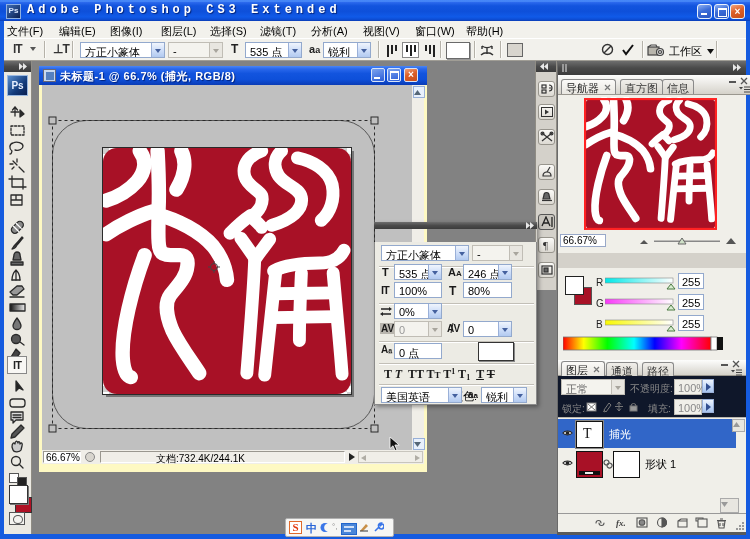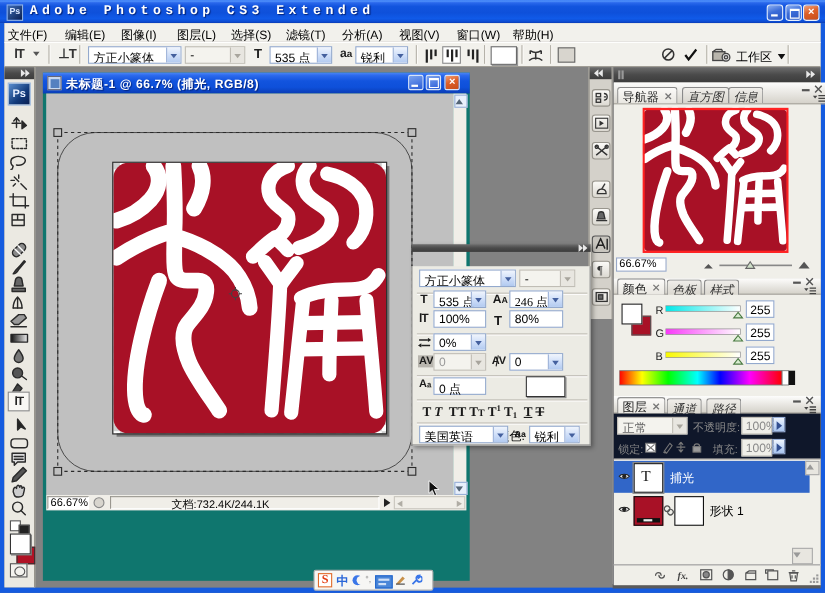--- a/index.html
+++ b/index.html
@@ -17,29 +17,29 @@
 .vsep{position:absolute;top:2px;width:1px;height:17px;background:#b5b2a9;box-shadow:1px 0 0 #fcfbf8;}
 .ddbox{position:absolute;height:16px;background:#fff;border:1px solid #93a9cd;box-sizing:border-box;font-size:11px;color:#000;overflow:hidden;}
 .ddtext{position:absolute;left:4px;top:2px;white-space:nowrap;}
 .ddarr{position:absolute;right:0;top:0;width:12px;height:100%;background:linear-gradient(180deg,#f0f5fd,#cdddf8 55%,#b2caf0);border-left:1px solid #9ab0d8;}
 .ddarr:after{content:"";position:absolute;left:3px;top:6px;border:3px solid transparent;border-top:4px solid #44609e;}
 .ddgray{background:#f4f3ee;border-color:#c0bdb5;}
 .ddgray .ddarr{background:#e8e6e0;border-left-color:#c0bdb5;}
 .ddgray .ddarr:after{border-top-color:#a8a59d;}
 #toolbox{left:4px;top:61px;width:28px;height:473px;background:#ebe9e2;border-right:1px solid #8f8c84;box-sizing:border-box;}
 #workspace{left:32px;top:61px;width:714px;height:473px;background:#828282;}
-#docwin{left:39px;top:66px;width:388px;height:462px;background:#0f766e;}
+#docwin{left:39px;top:66px;width:388px;height:406px;background:#fef9c3;}
 #doccontent{left:3px;top:19px;width:370px;height:365px;background:#c0c0c0;overflow:hidden;}
 #docvscroll{left:373px;top:19px;width:12px;height:365px;background:#f0eee8;}
 #docstatus{left:3px;top:384px;width:382px;height:14px;background:#f0eee8;font-size:10px;color:#000;}
 .palette{background:#ECEBE4;}
 .minibar{background:linear-gradient(180deg,#6e6e6e,#4a4a4a 50%,#3c3c3c);}
 .tabrow{position:absolute;background:linear-gradient(180deg,#fdfdfc,#d5d2ca);border-bottom:1px solid #9a978f;box-sizing:border-box;}
 .tab{position:absolute;height:15px;background:linear-gradient(180deg,#fbfaf8,#e9e7e1);border:1px solid #8a8a8a;border-bottom:none;font-size:11px;color:#222;padding:1px 4px 0 4px;box-sizing:border-box;border-radius:3px 3px 0 0;white-space:nowrap;}
-.tab.off{background:linear-gradient(180deg,#f0eeea,#d8d5cd);color:#333;font-style:italic;}
+.tab.off{background:linear-gradient(180deg,#f0eeea,#d8d5cd);color:#333;}
 .minmax{position:absolute;color:#555;font-size:9px;}
 .pmenu{position:absolute;color:#444;font-size:9px;}
 .numbox{position:absolute;background:#fff;border:1px solid #93a9cd;box-sizing:border-box;font-size:11px;}
 .icn{position:absolute;font-weight:bold;color:#1a1a1a;}
 svg{display:block;}
 .algn{width:15px;height:14px;}
 .algn i{position:absolute;top:2px;width:2px;background:#222;}
 .seal-stroke{fill:none;stroke:#fff;stroke-linecap:round;stroke-linejoin:round;}
 .dwbtn{position:absolute;width:14px;height:14px;border-radius:2px;border:1px solid #d8e4f8;box-sizing:border-box;}
 .statusbox{position:absolute;height:12px;border:1px solid #9a978f;border-right-color:#fff;border-bottom-color:#fff;box-sizing:border-box;font-size:10px;}
@@ -481,39 +481,20 @@
     <svg class="abs" style="left:80px;top:140px;" width="100" height="12" viewBox="0 0 100 12">
         <g fill="#555">
           <path d="M2,9 l4,-4 4,4 z"></path>
           <path d="M88,9 l5,-6 5,6 z"></path>
         </g>
         <rect x="16" y="5.5" width="66" height="1.5" fill="#888"></rect>
         <path d="M44,3 l4,6 -8,0 z" fill="#cfe0c8" stroke="#666" stroke-width="1"></path>
       </svg>
   </div>
 
-  <div class="abs tabrow" style="left:0;top:192px;width:188px;height:15px;">
-    <div class="tab" style="left:3px;top:0px;">颜色 <svg width="7" height="7" viewBox="0 0 7 7" style="margin-left:2px;display:inline-block;vertical-align:1px;">
-          <path d="M1,1 L6,6 M6,1 L1,6" stroke="#777" stroke-width="1.2"></path>
-        </svg></div>
-    <div class="tab off" style="left:48px;top:1px;">色板</div>
-    <div class="tab off" style="left:82px;top:1px;">样式</div>
-    <div class="minmax" style="right:18px;top:3px;width:7px;height:2px;background:#555;"></div>
-      <div class="minmax" style="right:6px;top:-1px;">
-        <svg width="8" height="8" viewBox="0 0 8 8">
-          <path d="M1,1 L7,7 M7,1 L1,7" stroke="#555" stroke-width="1.3"></path>
-        </svg>
-      </div>
-    <div class="pmenu" style="right:4px;top:8px;">
-        <svg width="11" height="8" viewBox="0 0 11 8">
-          <path d="M0,1 L4,1 L2,3.5 Z" fill="#444"></path>
-          <path d="M5,1 h6 M5,3.5 h6 M5,6 h6" stroke="#444" stroke-width="1.2"></path>
-        </svg>
-      </div>
-  </div>
   <div class="abs palette" style="left:0;top:207px;width:188px;height:92px;background:#f0efe9;">
     <div class="abs" style="left:7px;top:8px;width:17px;height:17px;background:#fff;border:1.5px solid #222;z-index:3;"></div>
     <div class="abs" style="left:16px;top:19px;width:16px;height:16px;background:#a81126;border:1px solid #555;"></div>
     <span class="slab" style="left:38px;top:9px;">R</span>
     <svg class="abs" style="left:47px;top:8px;" width="72" height="14" viewBox="0 0 72 14">
         <defs>
           <linearGradient id="gr" x1="0" x2="1">
             <stop offset="0" stop-color="#00e8e8"></stop>
             <stop offset="1" stop-color="#fff"></stop>
           </linearGradient>
@@ -706,21 +687,21 @@
         <span class="ddtext">-</span>
         <span class="ddarr"></span>
       </div>
     <div class="abs" style="left:4px;top:24px;width:155px;height:1px;background:#c2bfb7;box-shadow:0 1px 0 #fff;"></div>
     <span class="icn" style="left:7px;top:24px;font-size:11px;">T</span>
     <div class="ddbox" style="left:19px;top:22px;width:48px;">
         <span class="ddtext">535 点</span>
         <span class="ddarr"></span>
       </div>
     <span class="icn" style="left:73px;top:24px;font-size:11px;">A<span style="font-size:8px;">A</span></span>
-    <div class="ddbox" style="left:88px;top:22px;width:49px;font-family:Liberation Serif, serif;">
+    <div class="ddbox" style="left:88px;top:22px;width:49px;">
         <span class="ddtext">246 点</span>
         <span class="ddarr"></span>
       </div>
     <span class="icn" style="left:6px;top:42px;font-size:11px;letter-spacing:-1px;">lT</span>
     <div class="numbox" style="left:19px;top:40px;width:48px;height:16px;">
         <span class="ddtext">100%</span>
       </div>
     <span class="icn" style="left:74px;top:42px;font-size:12px;">T</span>
     <div class="numbox" style="left:88px;top:40px;width:49px;height:16px;">
         <span class="ddtext">80%</span>

